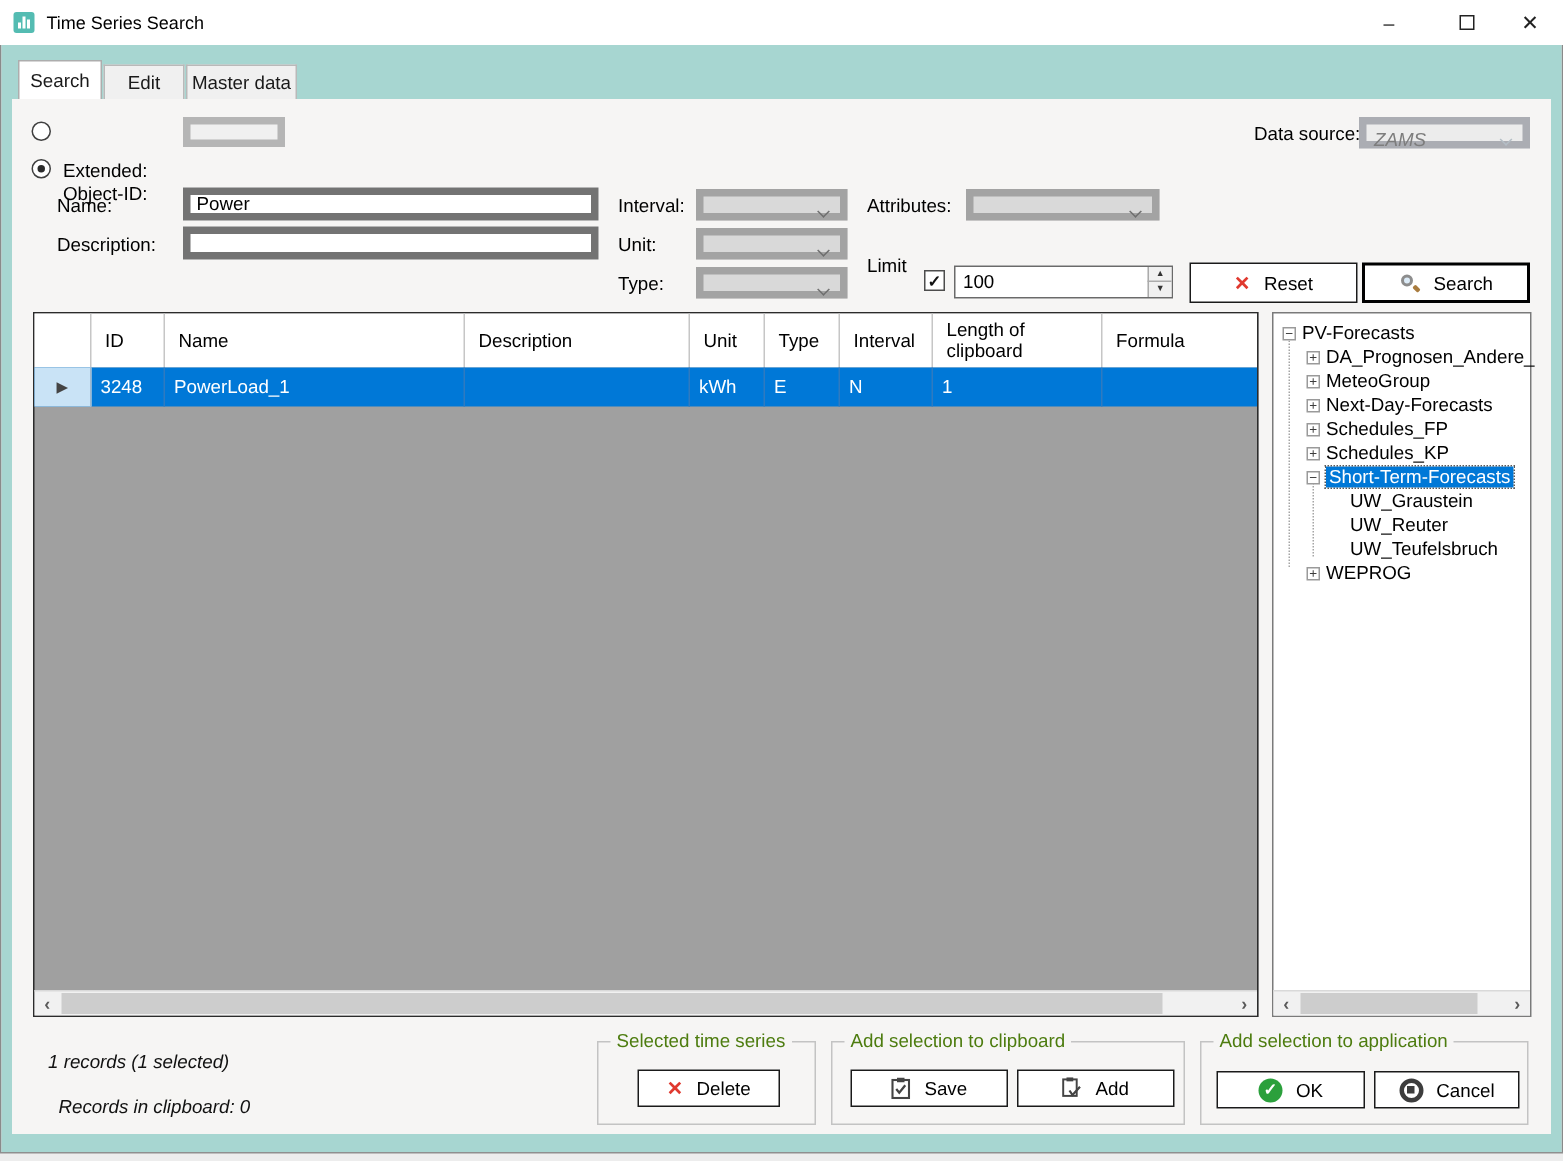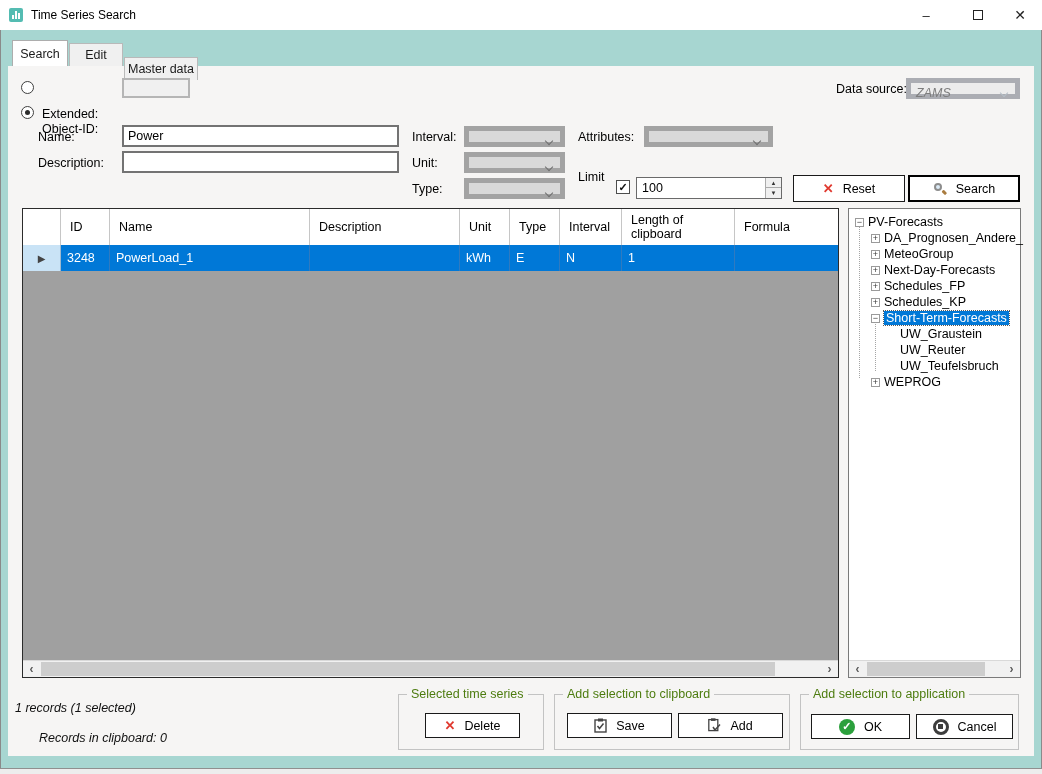--- a/index.html
+++ b/index.html
@@ -27,27 +27,27 @@
   
   #frame { left:1px; top:30px; width:1040px; height:738px; background:#a7d6d1; }
   #content { left:8px; top:66px; width:1026px; height:690px; background:#f6f5f4; }
   #below-strip { left:0; top:768px; width:1042px; height:6px; background:#ededed; border-top:1px solid #8f8f8f; }
 
   
   .tab { top:43px; height:23px; background:#f0f0f0; border:1px solid #b9b9b9; border-bottom:none;
          font-size:12.5px; color:#1a1a1a; display:flex; align-items:center; justify-content:center; }
   #tab-search { left:12px; top:40px; height:26px; width:56px; background:#ffffff; border-color:#adadad; z-index:2; }
   #tab-edit { left:69px; width:54px; }
-  #tab-master { left:124px; width:74px;margin-top:14px; }
+  #tab-master { left:124px; width:74px; }
 
   
   .lbl { font-size:12.5px; color:#000; }
   .radio { width:13px; height:13px; border:1px solid #3f3f3f; border-radius:50%; background:#fff; }
   .radio .dot { position:absolute; left:3px; top:3px; width:5px; height:5px; border-radius:50%; background:#2b2b2b; }
-  .txt { border:2px solid #737373; background:#fff; font-size:12.5px; color:#000;
+  .txt { border:5px solid #737373; background:#fff; font-size:12.5px; color:#000;
          font-family:"Liberation Sans", sans-serif; padding:0 4px; }
   .txt:disabled, .txt.disabled { background:#f0f0f0; border-color:#b5b5b5; }
   .select { background:#d9d9d9; border:5px solid #a3a3a3;font-style:italic; }
   .select .chev, .sel-chev { position:absolute; right:8px; top:7px; width:6px; height:6px;
          border-left:1.5px solid #6e6e6e; border-bottom:1.5px solid #6e6e6e; transform:rotate(-45deg); }
   .select.light { background:#ececec; border-color:#abadb3; }
   .select .val { position:absolute; left:5px; top:3px; font-size:12.5px; color:#7d7d7d; }
 
   .checkbox { width:14px; height:14px; background:#fff; border:1px solid #4d4d4d;
               display:flex; align-items:center; justify-content:center; font-size:11px; color:#111; font-weight:bold; }
@@ -310,21 +310,21 @@
       <span class="tree-label">WEPROG</span>
     </div>
 
     <div class="hscroll">
       <span class="sb-arrow sb-left">‹</span>
       <span class="sb-thumb" style="left:18px; width:118px;"></span>
       <span class="sb-arrow sb-right">›</span>
     </div>
   </div>
 
-  <div class="abs status" style="left:15px; top:701px;">1 records (1 selected)</div>
+  <div class="abs status" style="left:32px; top:701px;">1 records (1 selected)</div>
   <div class="abs status" style="left:39px; top:731px;">Records in clipboard: 0</div>
 
   <div class="abs groupbox" style="left:398px; top:694px; width:146px; height:56px;">
     <span class="legend">Selected time series</span>
     <div class="abs btn" style="left:26px; top:18px; width:95px; height:25px;">
       <span class="x-icon">✕</span>
       <span>Delete</span>
     </div>
   </div>
 

